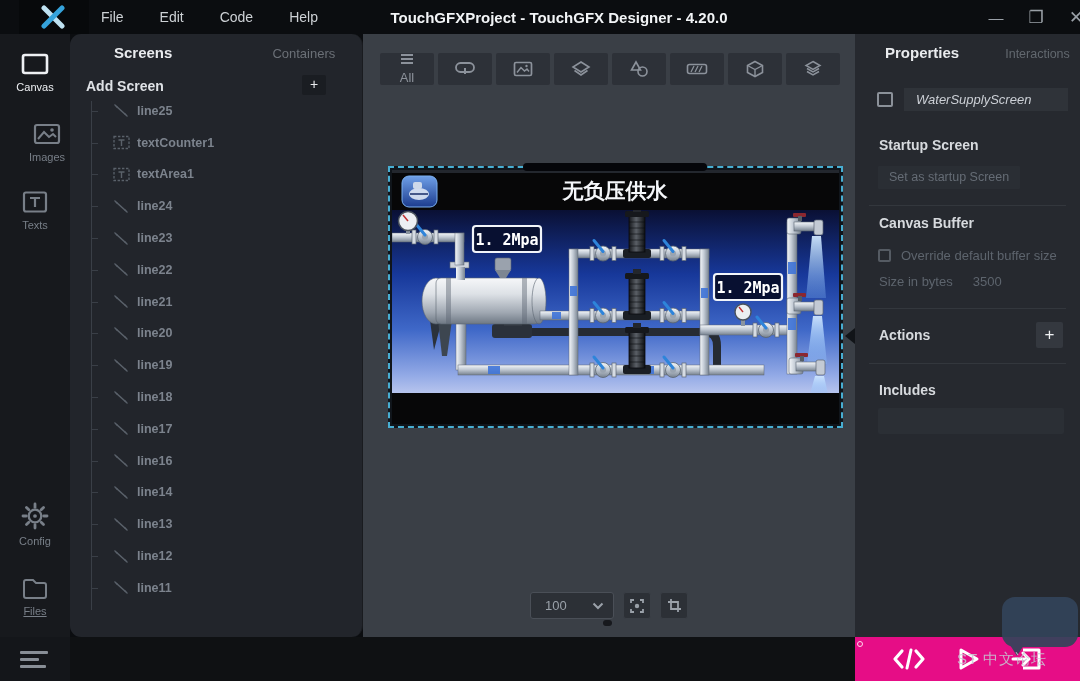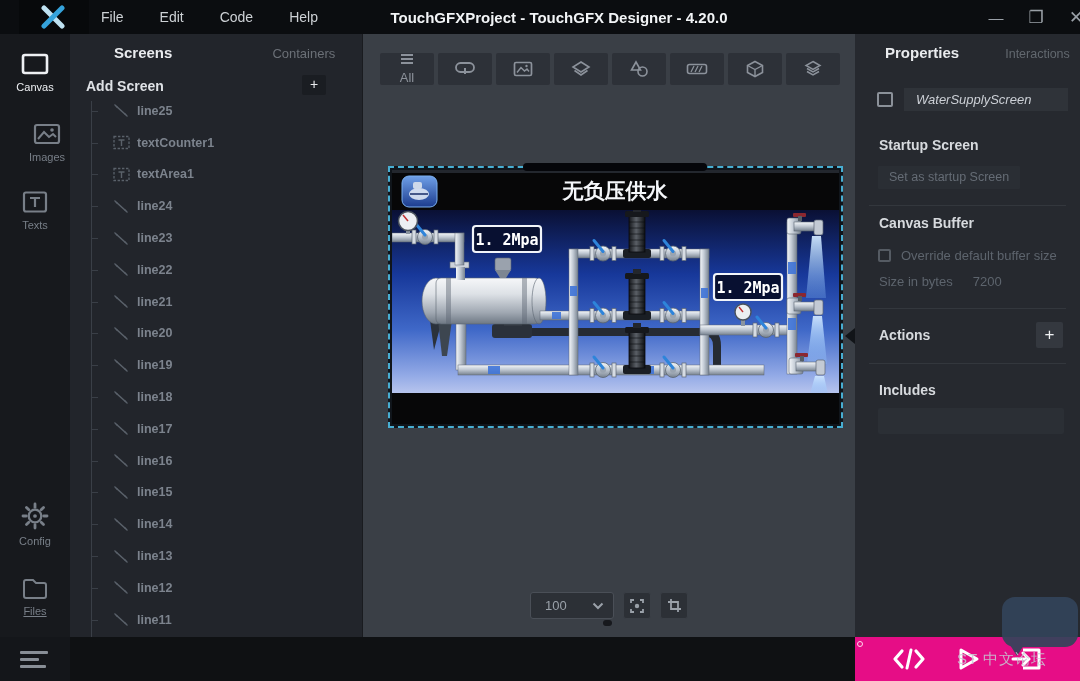--- a/index.html
+++ b/index.html
@@ -24,21 +24,21 @@
 
   
   .rail { position:absolute; left:0; top:0; width:70px; height:603px; background:#17191d; }
   .rail-item { position:absolute; left:0; width:70px; display:flex; flex-direction:column;
                align-items:center; gap:5px; color:#787f88; font-size:11px; }
   .rail-item.active { color:#eef0f3; }
   .rail-item svg { display:block; }
 
   
   .screens { position:absolute; left:70px; top:0; width:293px; height:603px; background:#22252b;
-             border-right:1px solid #191b1f; }
+             border-right:1px solid #191b1f;border-radius:11px; }
   .screens-tabs { position:absolute; left:44px; top:10px; display:flex; gap:100px; align-items:baseline; }
   .tab-screens { color:#e9ebee; font-size:15px; font-weight:bold; }
   .tab-containers { color:#6b7077; font-size:13px; }
   .add-row { position:absolute; left:16px; right:16px; top:40px; height:24px; }
   .add-label { color:#dfe2e6; font-size:14px; font-weight:bold; line-height:24px; }
   .add-btn { position:absolute; right:20px; top:1px; width:24px; height:20px; background:#1a1d22;
              border-radius:2px; color:#e8eaec; font-size:14px; text-align:center; line-height:19px; }
   .tree { position:absolute; left:0; top:61px; width:293px; }
   .tree-guide { position:absolute; left:21px; top:6px; bottom:-6px; width:1px; background:#3a3f47; }
   .tree-item { position:relative; height:31.8px; display:flex; align-items:center; padding-left:43px; }
@@ -296,28 +296,20 @@
 
       <div class="tree-item">
         <svg class="tree-icon icon-line" viewBox="0 0 17 15">
           <path d="M3 3 L13 12" stroke="#5a616a" stroke-width="1.6"></path>
           <path d="M1.5 1.5 L4.5 4.5 M11.5 10.5 L14.5 13.5" stroke="#5a616a" stroke-width="1.2"></path>
         </svg>
 
         <span class="tree-label">line16</span>
       </div>
 
-      <div class="tree-item">
-        <svg class="tree-icon icon-line" viewBox="0 0 17 15">
-          <path d="M3 3 L13 12" stroke="#5a616a" stroke-width="1.6"></path>
-          <path d="M1.5 1.5 L4.5 4.5 M11.5 10.5 L14.5 13.5" stroke="#5a616a" stroke-width="1.2"></path>
-        </svg>
-
-        <span class="tree-label">line15</span>
-      </div>
 
       <div class="tree-item">
         <svg class="tree-icon icon-line" viewBox="0 0 17 15">
           <path d="M3 3 L13 12" stroke="#5a616a" stroke-width="1.6"></path>
           <path d="M1.5 1.5 L4.5 4.5 M11.5 10.5 L14.5 13.5" stroke="#5a616a" stroke-width="1.2"></path>
         </svg>
 
         <span class="tree-label">line14</span>
       </div>
 
@@ -611,21 +603,21 @@
 
       <div class="divider" style="top:171px;"></div>
 
       <div class="sec-heading" style="top:181px;">Canvas Buffer</div>
       <div class="check-row" style="top:214px;">
         <div class="small-checkbox"></div>
         <span class="dim-label">Override default buffer size</span>
       </div>
       <div class="size-row" style="top:240px;">
         <span class="dim-label">Size in bytes</span>
-        <span class="dim-label">7200</span>
+        <span class="dim-label">3500</span>
       </div>
 
       <div class="divider" style="top:274px;"></div>
 
       <div class="sec-heading" style="top:293px;">Actions</div>
       <div class="plus-btn">+</div>
 
       <div class="divider" style="top:329px;"></div>
 
       <div class="sec-heading" style="top:348px;">Includes</div>

